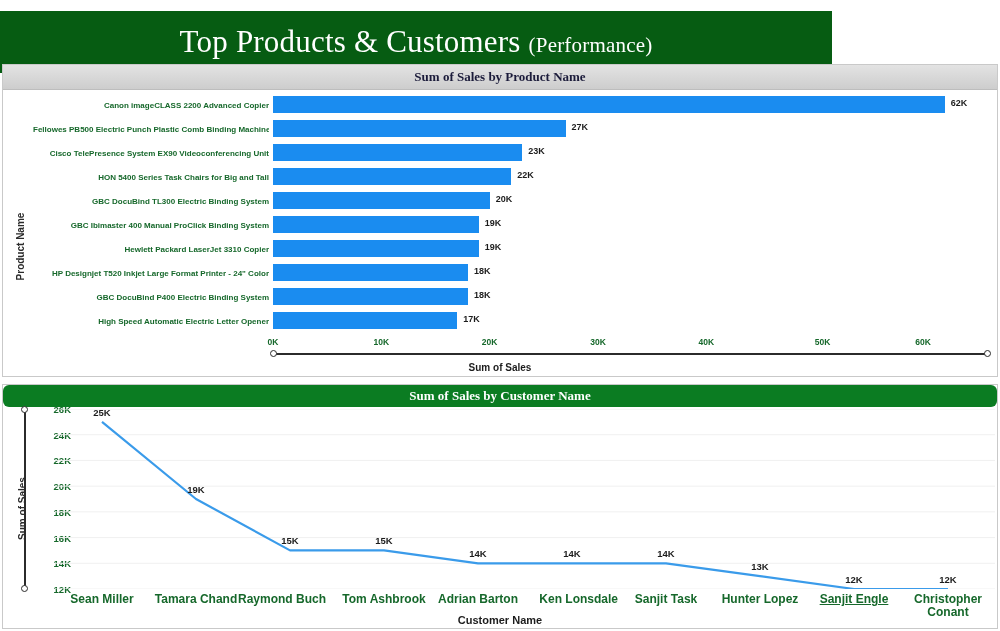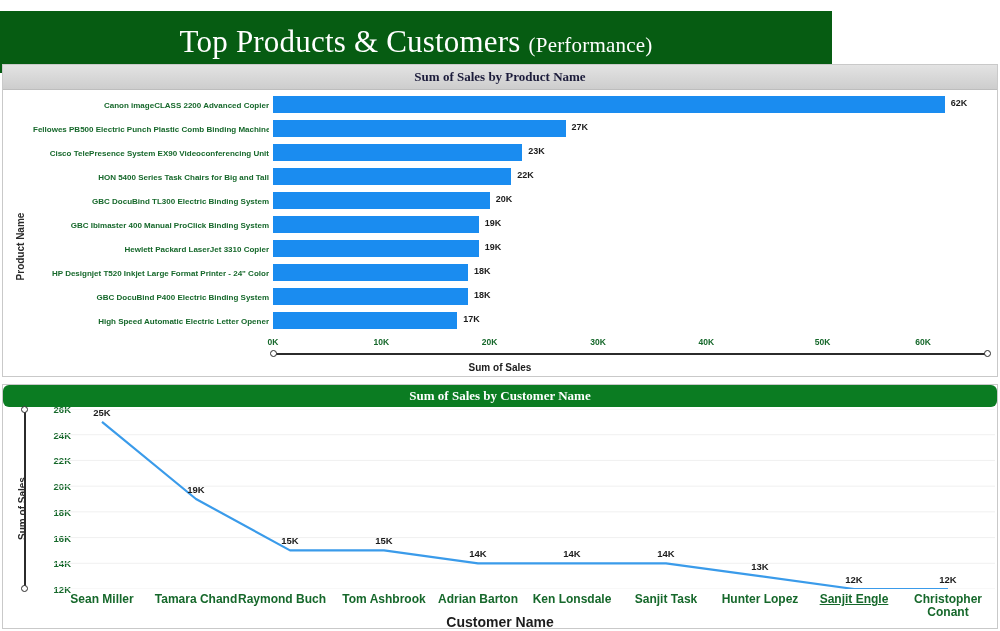--- a/index.html
+++ b/index.html
@@ -288,21 +288,21 @@
     font-size: 12px;
     font-weight: bold;
     color: #16682b;
     line-height: 13px;
   }
   .line-xtitle {
     position: absolute;
     left: 0; right: 0;
     top: 229px;
     text-align: center;
-    font-size: 14px;
+    font-size: 11px;
     font-weight: bold;
     color: #1c1c1c;
   }
 </style>
 </head>
 <body>
 
 <div class="app">
 
   <div class="banner">
@@ -450,21 +450,21 @@
         <span class="pt-label" style="left: 799px; top: 176px;">12K</span>
         <span class="pt-label" style="left: 893px; top: 176px;">12K</span>
       </div>
 
     <div class="line-xcats" id="line-xcats">
         <div class="xcat" style="left: 47px;">Sean Miller</div>
         <div class="xcat" style="left: 141px;">Tamara Chand</div>
         <div class="xcat" style="left: 227px;">Raymond Buch</div>
         <div class="xcat" style="left: 329px;">Tom Ashbrook</div>
         <div class="xcat" style="left: 423px;">Adrian Barton</div>
-        <div class="xcat" style="left: 517px;">Ken Lonsdale</div>
+        <div class="xcat" style="left: 517px; text-align: right;">Ken Lonsdale</div>
         <div class="xcat" style="left: 611px;">Sanjit Task</div>
         <div class="xcat" style="left: 705px;">Hunter Lopez</div>
         <div class="xcat" style="left: 799px; text-decoration: underline;">Sanjit Engle</div>
         <div class="xcat" style="left: 893px;">Christopher Conant</div>
       </div>
     <div class="line-xtitle">Customer Name</div>
   </div>
 
 </div>
 

